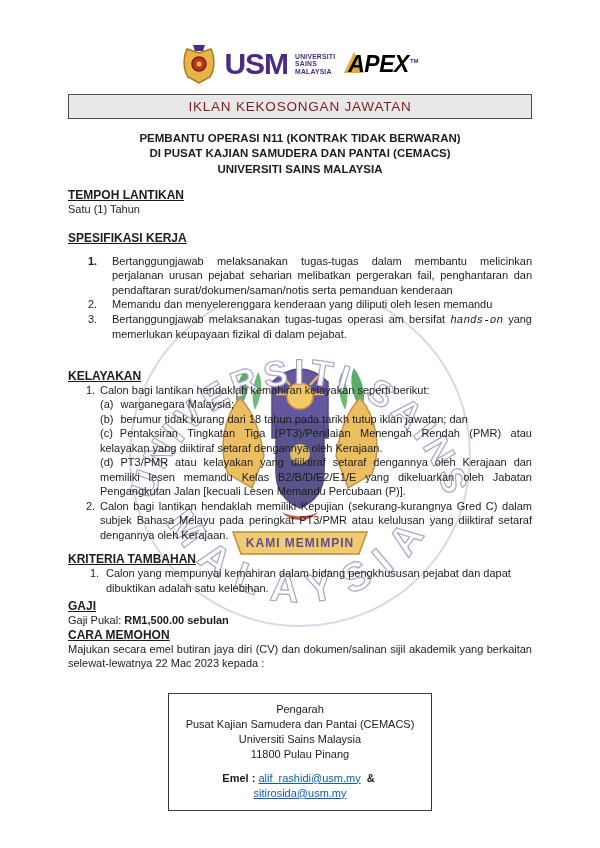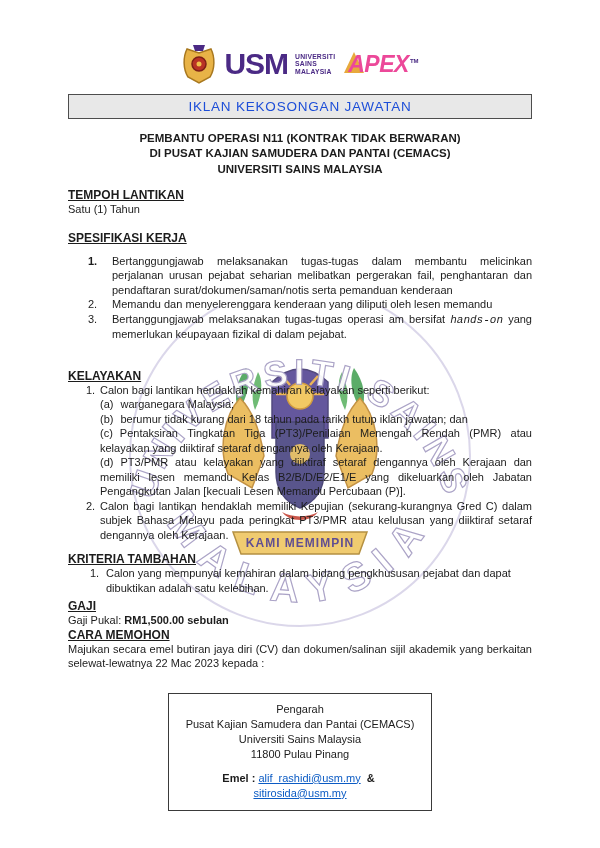--- a/index.html
+++ b/index.html
@@ -17,25 +17,25 @@
   
   .content { position:relative; z-index:1; padding:40px 68px 0 68px; }
   
   .logos { height:48px; display:flex; justify-content:center; align-items:center; gap:7px; }
   .usm-word { font-size:30px; font-weight:800; color:#4b2a85; letter-spacing:-1px; line-height:30px; }
   .usm-name { font-size:6.8px; font-weight:bold; color:#4b2a85; line-height:7.6px; letter-spacing:0.2px; }
   .apex { position:relative; display:flex; align-items:flex-end; margin-left:6px; }
   .apex-tri { position:absolute; left:-4px; bottom:3px; width:0; height:0;
     border-left:10px solid transparent; border-right:10px solid transparent;
     border-bottom:21px solid #e8a93c; }
-  .apex-word { position:relative; font-size:23px; font-weight:800; font-style:italic; color:#ec4899; letter-spacing:-0.5px; line-height:23px; }
+  .apex-word { position:relative; font-size:23px; font-weight:800; font-style:italic; color:#000000; letter-spacing:-0.5px; line-height:23px; }
   .apex-tm { font-size:6px; color:#472882; vertical-align:top; margin-left:1px; position:relative; top:-12px; font-weight:bold; }
   
   .banner { margin-top:6px; height:25px; line-height:23px; border:1.5px solid #4d4d4d;
-    background:#e8e8e8; text-align:center; font-size:13.5px; letter-spacing:0.8px; color:#1d4ed8; }
+    background:#e8e8e8; text-align:center; font-size:13.5px; letter-spacing:0.8px; color:#7f1d1d; }
   
   .doc-title { margin-top:12px; text-align:center; font-weight:bold; font-size:11.5px; line-height:15.4px; }
   
   .heading { font-size:12px; font-weight:bold; text-decoration:underline; }
   .bodytext { font-size:11px; line-height:14.5px; }
   .just { text-align:justify; }
   .sec-tempoh { margin-top:11px; }
   .sec-spes { margin-top:14px; }
   .spes-list { margin-top:9px; }
   .li { position:relative; font-size:11px; line-height:14.5px; }

